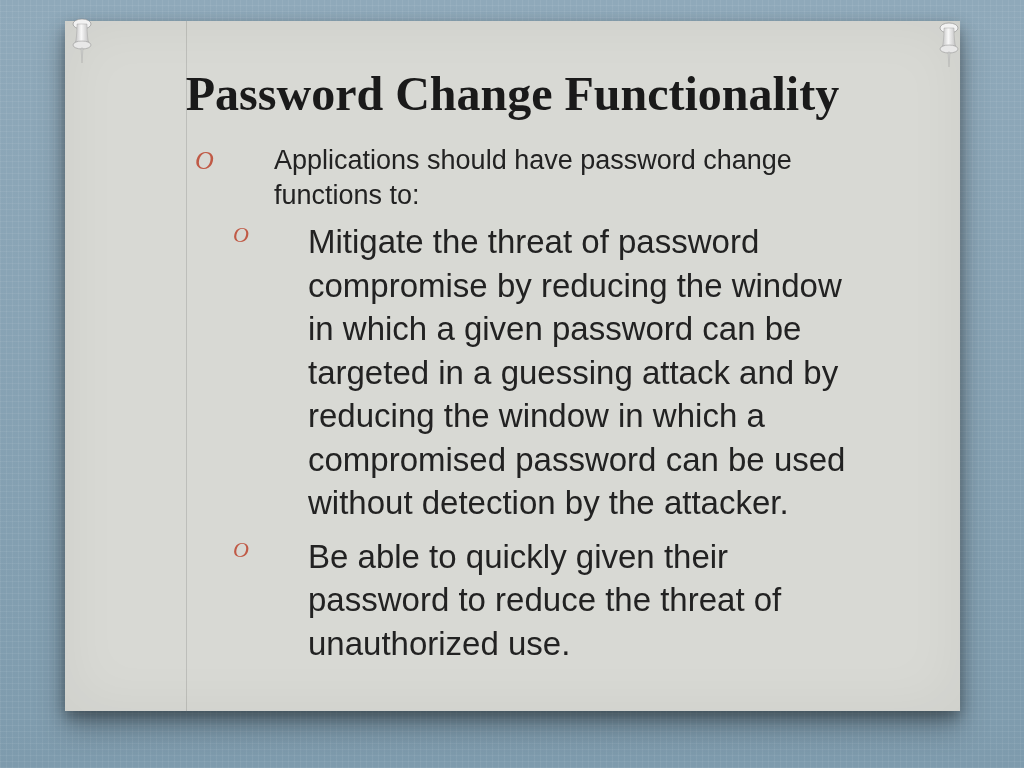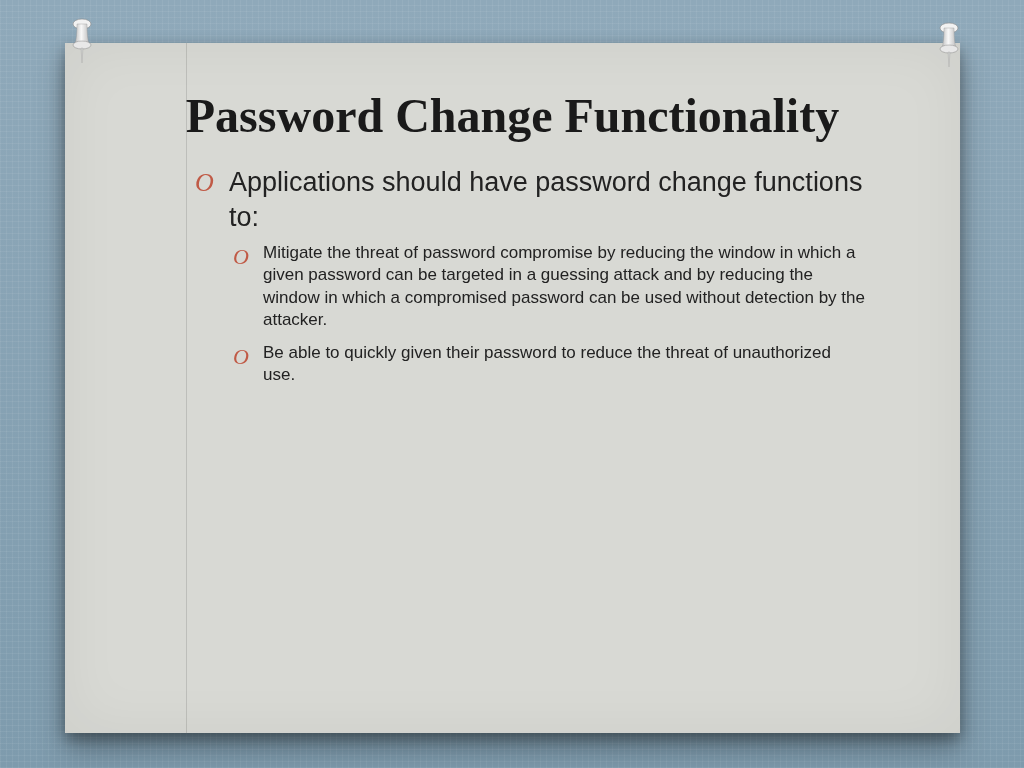--- a/index.html
+++ b/index.html
@@ -10,21 +10,21 @@
       repeating-linear-gradient(0deg, rgba(255,255,255,0.06) 0 1px, transparent 1px 6px),
       repeating-linear-gradient(90deg, rgba(255,255,255,0.06) 0 1px, transparent 1px 6px),
       linear-gradient(#8fa9ba, #7e9bad);
     position: relative;
     font-family: Arial, Helvetica, sans-serif;
   }
 
   .slide {
     position: absolute;
     left: 65px;
-    top: 43px;
+    top: 21px;
     width: 895px;
     height: 690px;
     background: #d8d9d4;
     box-shadow:
       0 6px 14px rgba(0,0,0,0.35),
       0 18px 28px rgba(0,0,0,0.25),
       inset 0 0 60px rgba(0,0,0,0.05);
   }
   .slide::after {
     
@@ -79,23 +79,24 @@
   }
   .lvl2 .bullet-marker {
     font-size: 22px;
     width: 30px;
     flex: 0 0 30px;
     padding-top: 3px;
   }
   .bullet-text {
     font-size: 27px;
     line-height: 1.32;
+    margin-left: 45px;
   }
   .lvl2 .bullet-text {
-    font-size: 17px;
+    font-size: 33px;
   }
 
   .lvl1 { margin-left: 0; margin-bottom: 6px; }
   .lvl2 { margin-left: 38px; margin-bottom: 10px; }
 </style>
 </head>
 <body>
 
 <div class="slide">
 

